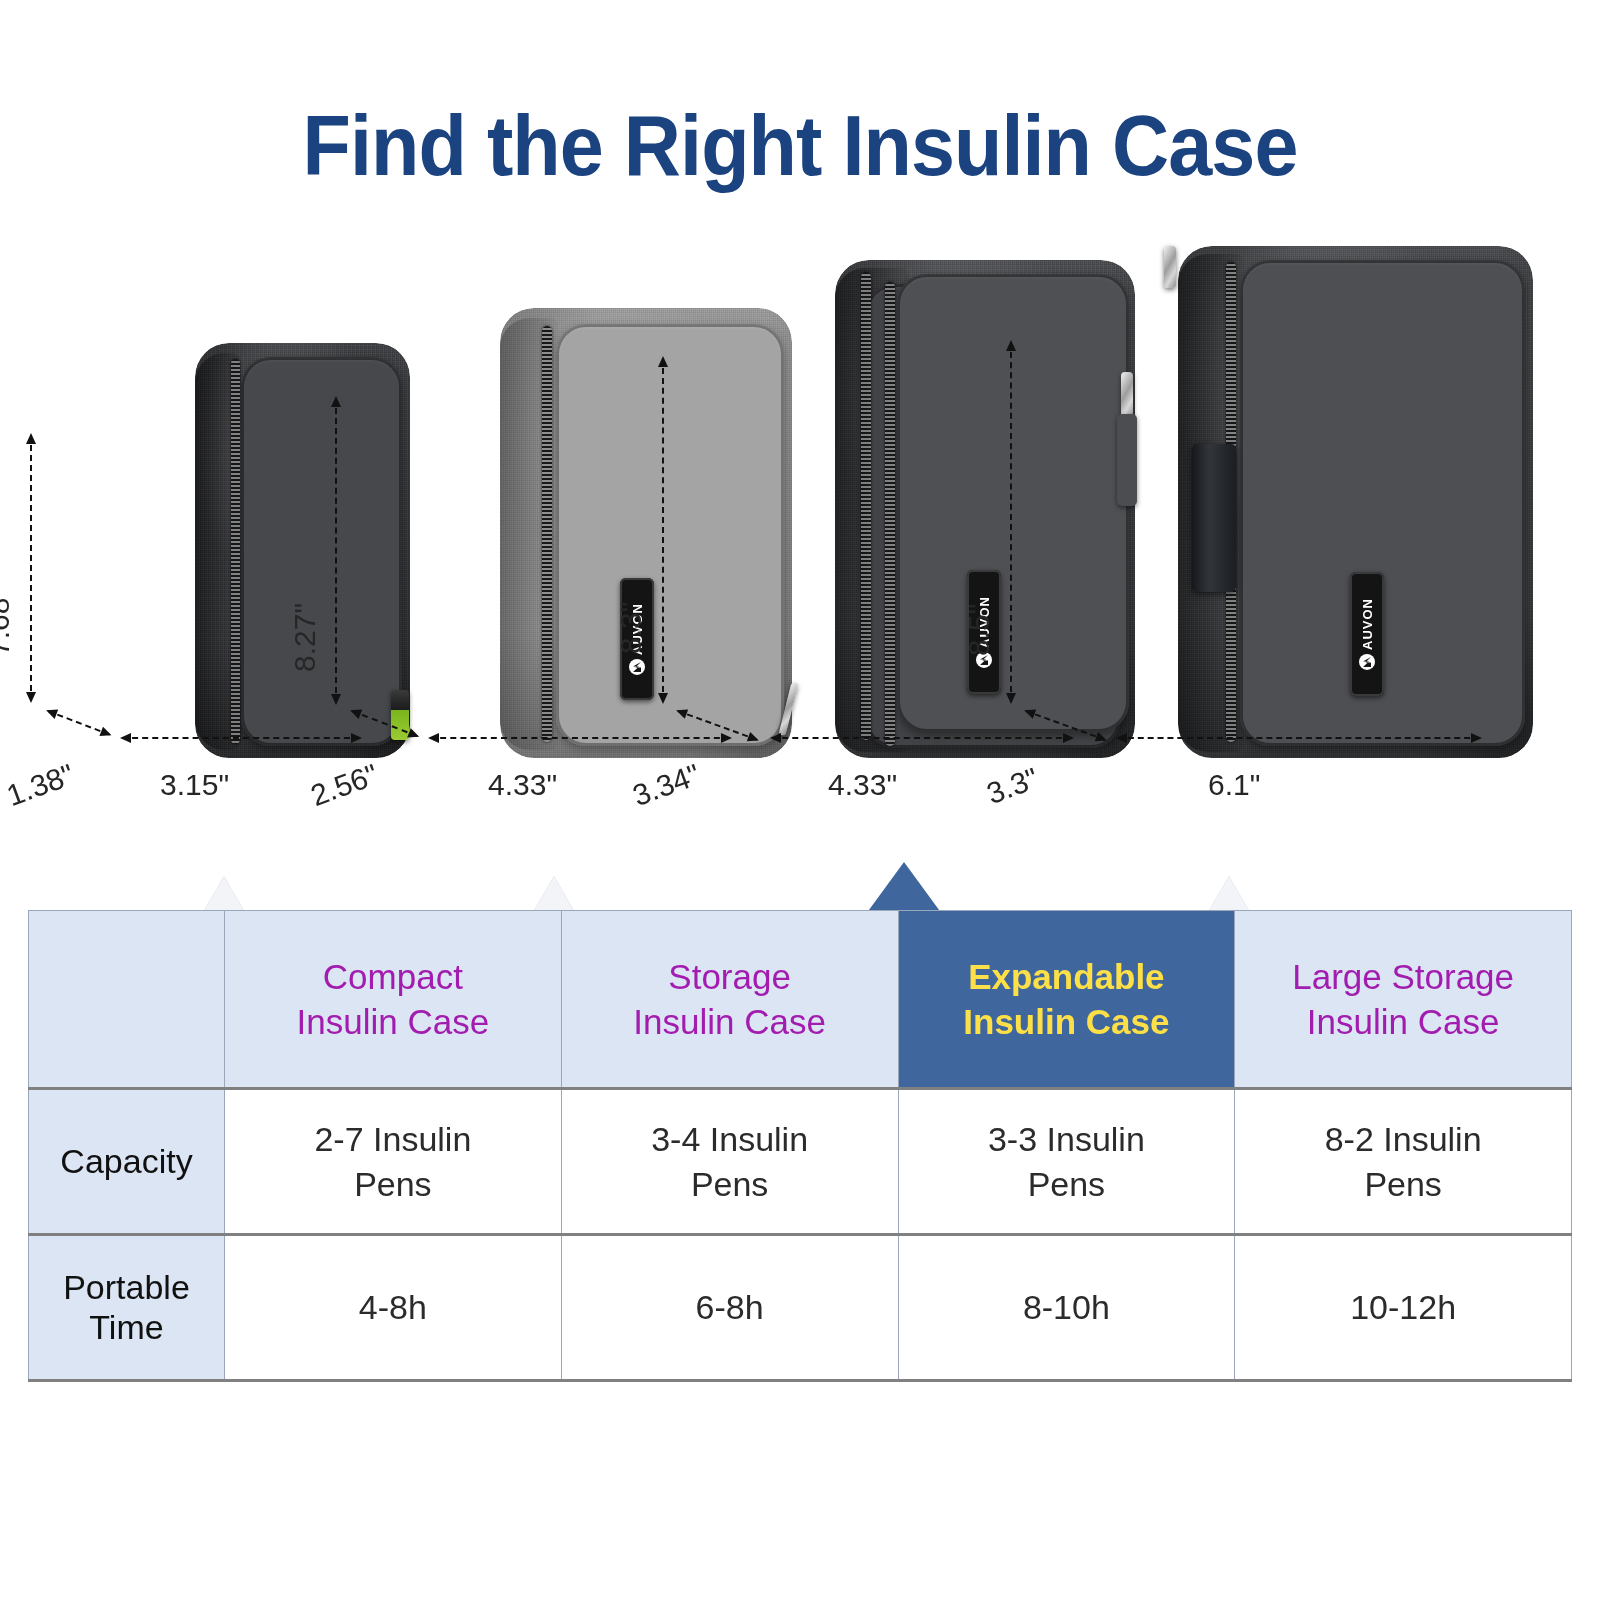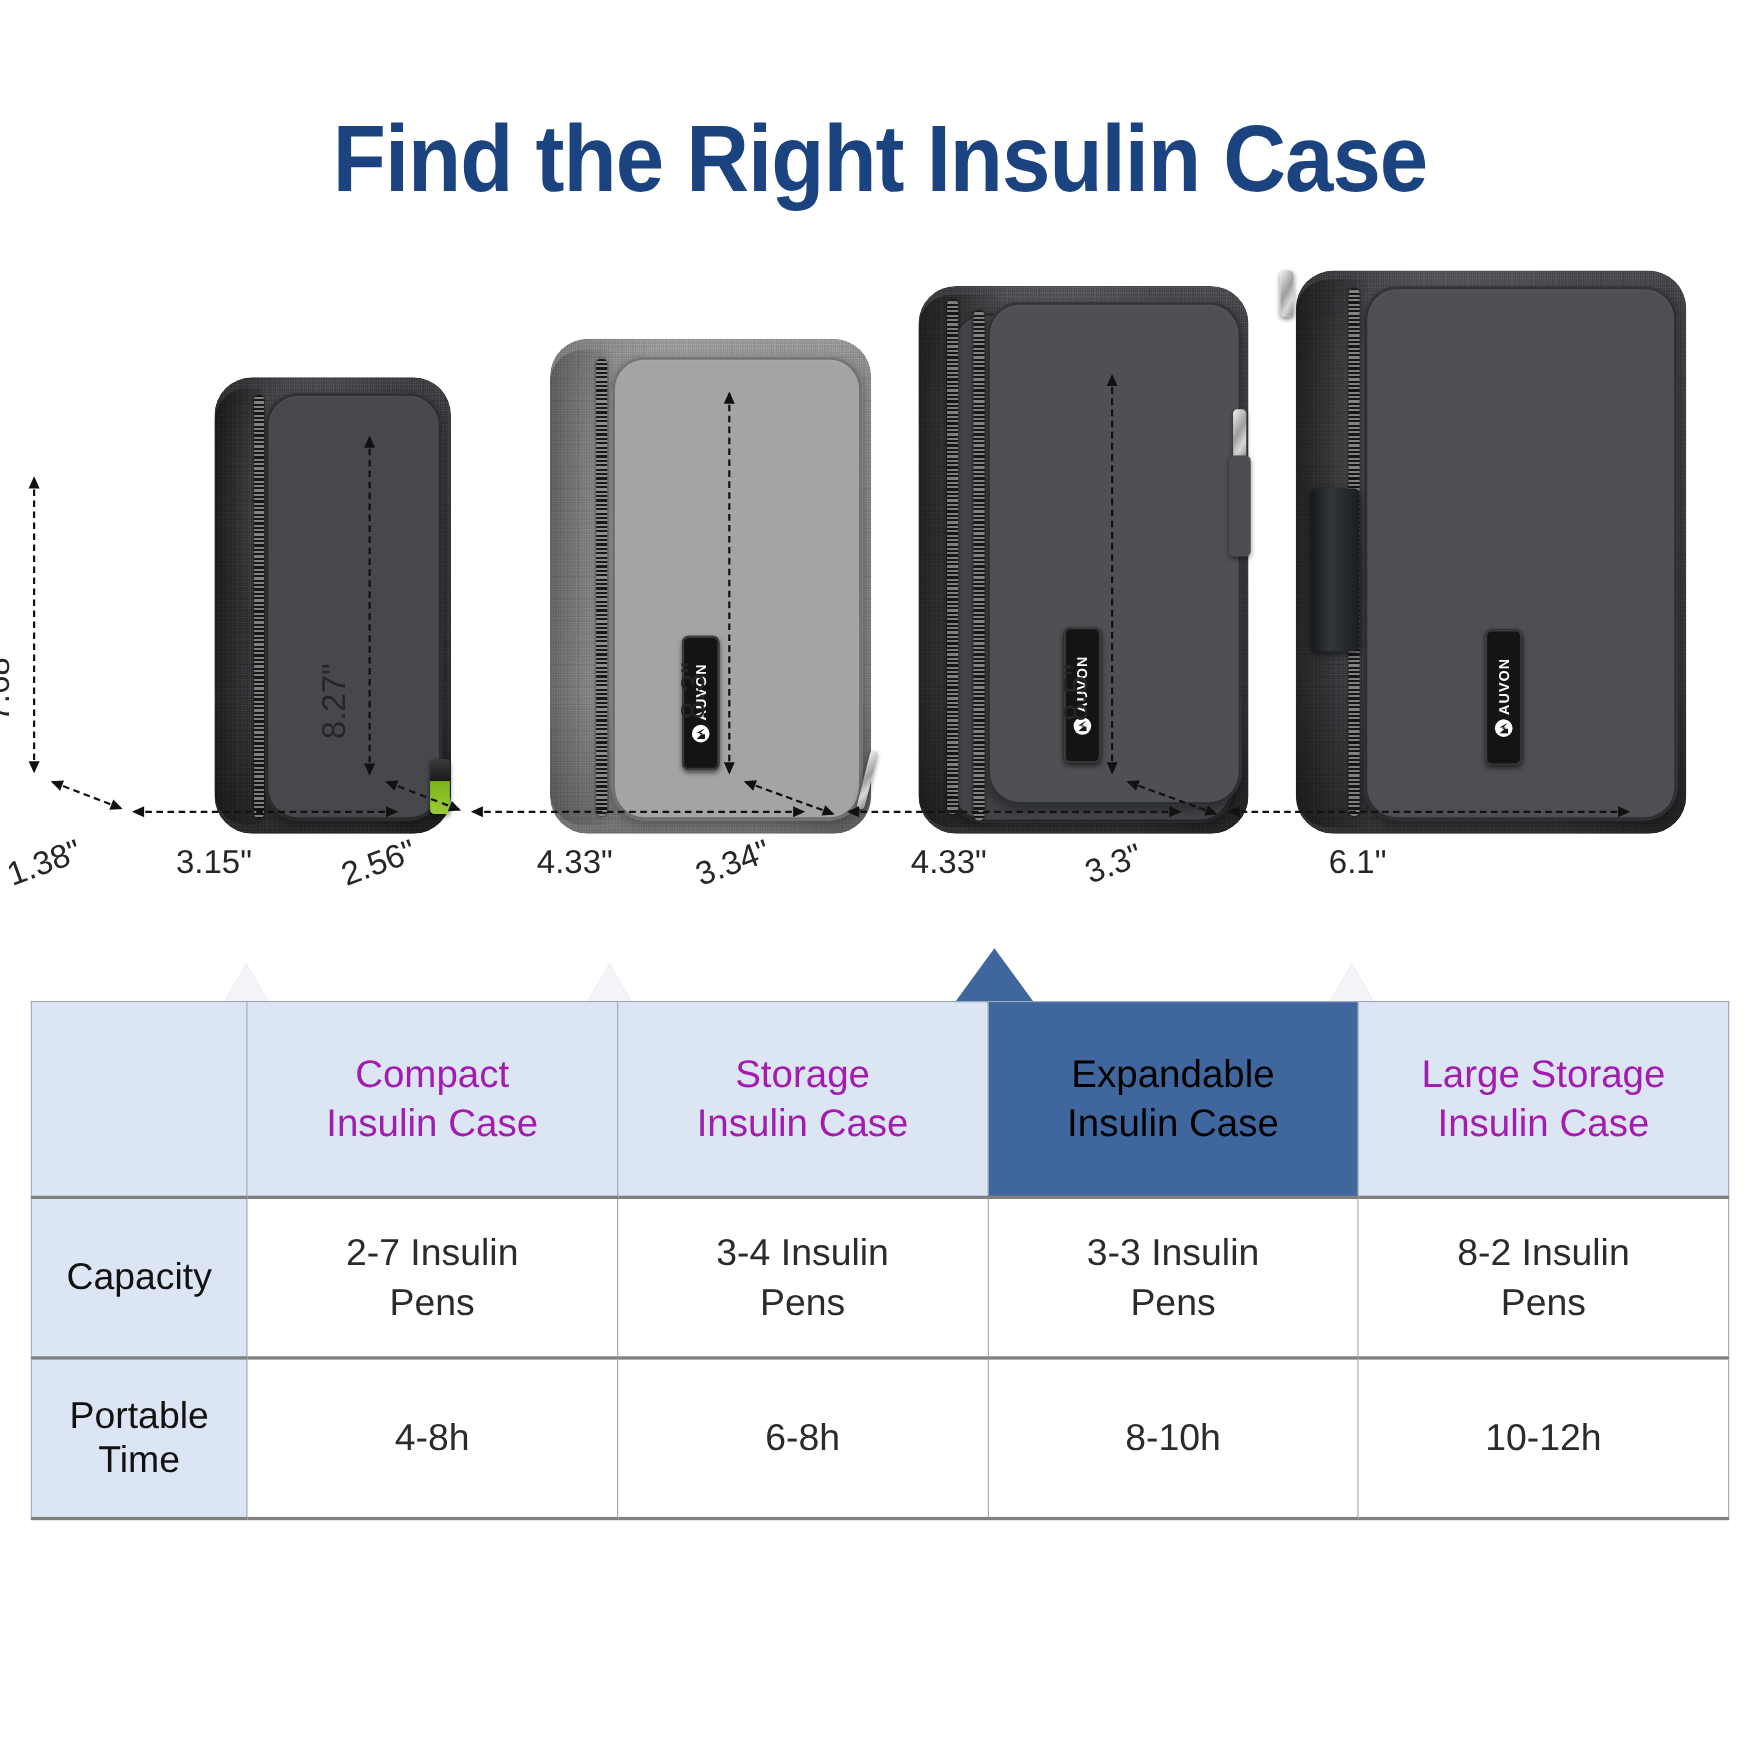--- a/index.html
+++ b/index.html
@@ -296,22 +296,22 @@
 
   .hdr-cell {
     background: #DCE5F3;
     font-size: 35px;
     color: #a21caf;
     line-height: 1.3;
     padding: 0 10px;
   }
   .hdr-cell.featured {
     background: #3F679E;
-    color: #000000;
-    font-weight: 400;
+    color: #fde047;
+    font-weight: 700;
   }
 
   .body-row td { height: 146px; }
   .val-cell {
     background: #ffffff;
     font-size: 34px;
     color: #2b2b2b;
     line-height: 1.3;
   }
 

